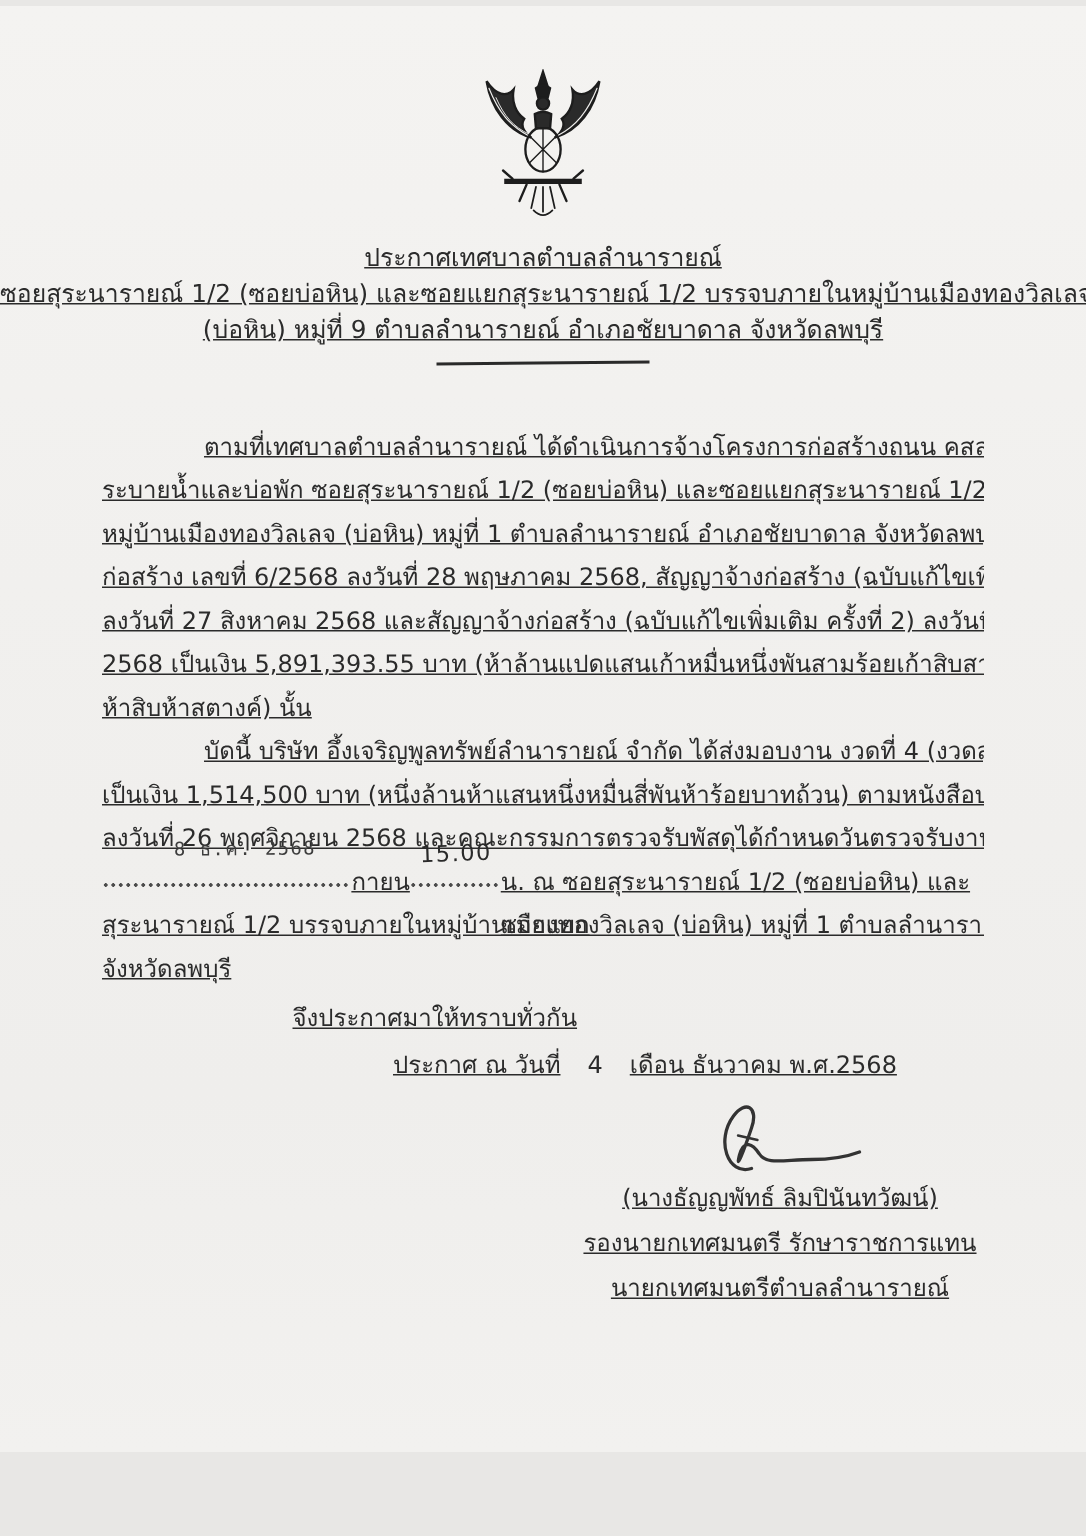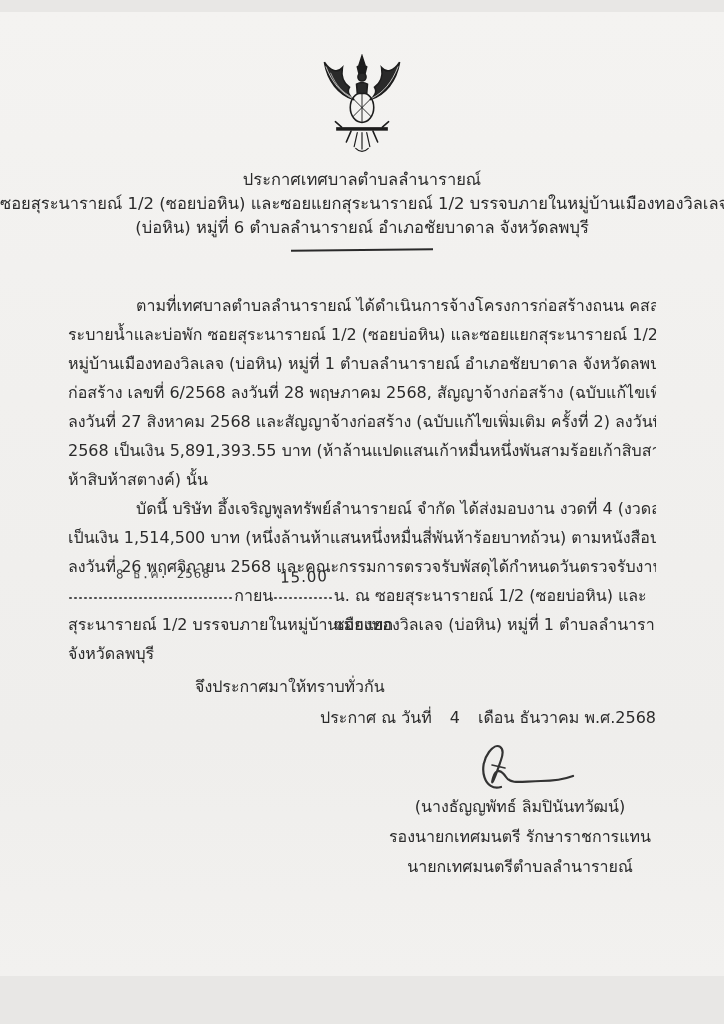--- a/index.html
+++ b/index.html
@@ -1,20 +1,21 @@
 <!DOCTYPE html>
 <html lang="th"><head>
 <meta charset="utf-8">
 <style>
   html,body{margin:0;padding:0;}
   body{background:#e8e7e5;font-family:"DejaVu Sans",sans-serif;}
   .page{
-    position:relative;width:724px;height:964px;margin:12px auto;overflow:hidden;
+    position:relative;width:724px;height:964px;margin:4px auto;overflow:hidden;
     background:linear-gradient(180deg,#f4f3f1 0%,#f1f0ee 40%,#efeeec 75%,#f2f1ef 100%);
     color:#2b2b2b;
+    text-decoration:underline;
   }
   .emblem-wrap{width:100px;margin:42px auto 6px;text-align:center;}
   .doc-header{ text-align:center; font-size:16.5px; line-height:24px; font-weight:500;}
   .doc-header .hline{white-space:nowrap;}
   .divider{width:142px;border:none;border-top:2px solid #2a2a2a;margin:9px auto 0;transform:rotate(-0.6deg);}
   .body-block{width:588px;margin:40px auto 0;font-size:16px;}
   .bline{line-height:29px;height:29px;white-space:nowrap;overflow:hidden;}
   .j{text-align:justify;text-align-last:justify;}
   .indent{padding-left:68px;}
   .compline{position:relative;display:flex;align-items:baseline;line-height:29px;height:29px;}
@@ -28,21 +29,21 @@
   .stamp{
     position:absolute;left:48px;top:-26px;white-space:nowrap;
     font-family:"DejaVu Sans Mono",monospace;font-size:12.5px;letter-spacing:1px;
     color:#3d3d3d;transform:rotate(-0.5deg);
   }
   .handwrite{
     position:absolute;left:50%;top:-22px;white-space:nowrap;
     font-size:15px;color:#2a2a2a;transform:translateX(-50%) rotate(-2deg);letter-spacing:1px;
   }
   .closing{padding-left:127px;margin-top:4px;line-height:29px;font-size:16px;}
-  .dateline{padding-left:194px;margin-top:2px;line-height:29px;font-size:16px;white-space:nowrap;text-align:right;}
+  .dateline{padding-left:194px;margin-top:2px;line-height:29px;font-size:16px;white-space:nowrap;}
   .dateline .day{display:inline-block;margin:0 18px;}
   .sig-block{width:320px;margin:6px 0 0 292px;text-align:center;font-size:16px;}
   .sig-img{display:block;margin:0 auto -4px;}
   .sig-name{line-height:30px;text-align:center;}
   .sig-title{line-height:30px;}
 </style>
 </head>
 <body>
 
 <div class="page">
@@ -75,21 +76,21 @@
         <path d="M46,98 L40,112 M74,98 L80,112"></path>
         <path d="M54,100 L50,118 M60,100 L60,121 M66,100 L70,118" stroke-width="1.5"></path>
         <path d="M52,120 Q60,128 68,120" stroke-width="1.5"></path>
       </g>
     </svg>
   </div>
 
   <div class="doc-header">
     <div class="hline">ประกาศเทศบาลตำบลลำนารายณ์</div>
     <div class="hline">ซอยสุระนารายณ์ 1/2 (ซอยบ่อหิน) และซอยแยกสุระนารายณ์ 1/2 บรรจบภายในหมู่บ้านเมืองทองวิลเลจ</div>
-    <div class="hline">(บ่อหิน) หมู่ที่ 6 ตำบลลำนารายณ์ อำเภอชัยบาดาล จังหวัดลพบุรี</div>
+    <div class="hline">(บ่อหิน) หมู่ที่ 9 ตำบลลำนารายณ์ อำเภอชัยบาดาล จังหวัดลพบุรี</div>
   </div>
   <hr class="divider">
 
   <div class="body-block">
 
     <div class="bline j indent">ตามที่เทศบาลตำบลลำนารายณ์ ได้ดำเนินการจ้างโครงการก่อสร้างถนน คสล. พร้อมวางท่อ</div>
     <div class="bline j">ระบายน้ำและบ่อพัก ซอยสุระนารายณ์ 1/2 (ซอยบ่อหิน) และซอยแยกสุระนารายณ์ 1/2 บรรจบภายใน</div>
     <div class="bline j">หมู่บ้านเมืองทองวิลเลจ (บ่อหิน) หมู่ที่ 1 ตำบลลำนารายณ์ อำเภอชัยบาดาล จังหวัดลพบุรี ตามสัญญาจ้าง</div>
     <div class="bline j">ก่อสร้าง เลขที่ 6/2568 ลงวันที่ 28 พฤษภาคม 2568, สัญญาจ้างก่อสร้าง (ฉบับแก้ไขเพิ่มเติม ครั้งที่ 1)</div>
     <div class="bline j">ลงวันที่ 27 สิงหาคม 2568 และสัญญาจ้างก่อสร้าง (ฉบับแก้ไขเพิ่มเติม ครั้งที่ 2) ลงวันที่ 14 พฤศจิกายน</div>

